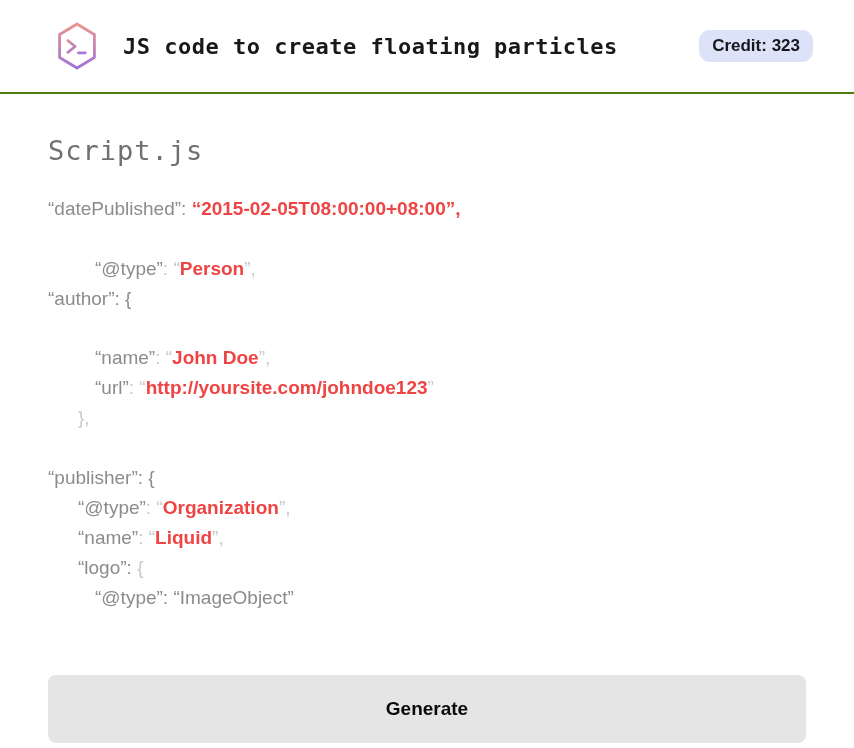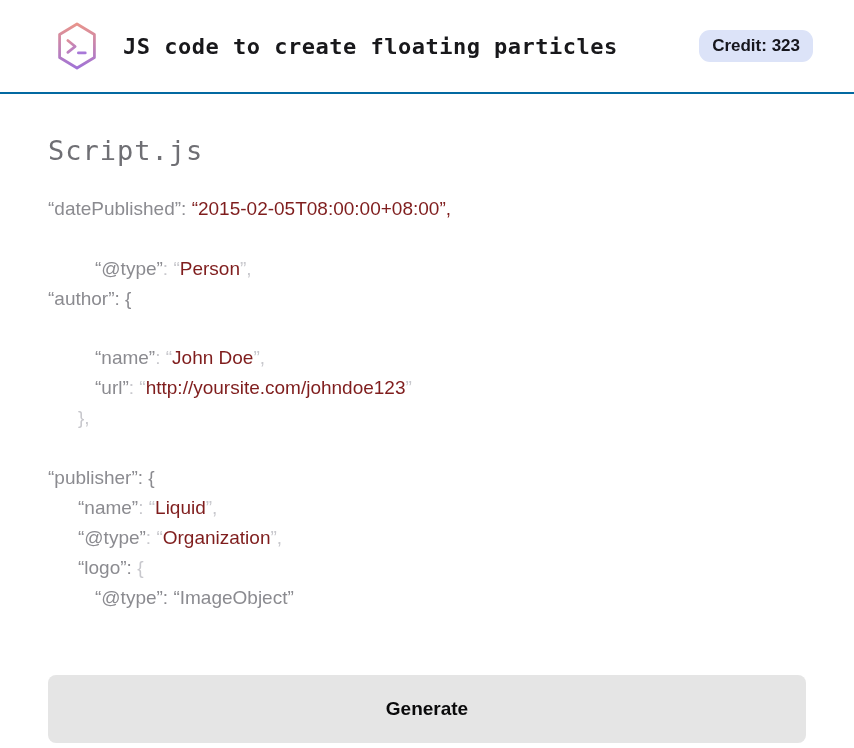--- a/index.html
+++ b/index.html
@@ -9,21 +9,21 @@
     font-family: "Liberation Sans", sans-serif;
     overflow: hidden;
   }
 
   
   .header {
     height: 94px;
     display: flex;
     align-items: center;
     padding: 0 41px 0 55px;
-    border-bottom: 2px solid #0369a1;
+    border-bottom: 2px solid #4d7c0f;
     background: #ffffff;
   }
   .logo { width: 44px; height: 50px; flex: 0 0 auto; }
   .app-title {
     margin-left: 24px;
     font-family: "DejaVu Sans Mono", monospace;
     font-weight: 700;
     font-size: 22px;
     letter-spacing: 0.5px;
     color: #18181b;
@@ -51,21 +51,21 @@
   }
   .code-block {
     margin-top: 28px;
     font-size: 19px;
     line-height: 30px;
   }
   .code-line { white-space: pre; }
   .code-line.blank { height: 30px; }
   .seg-key   { color: #8b8b90; }
   .seg-punct { color: #c8c8cd; }
-  .seg-value { color: #7f1d1d; }
+  .seg-value { color: #ef4444; font-weight: bold; }
 
   
   .generate-btn {
     display: block;
     width: 100%;
     margin-top: 62px;
     height: 68px;
     background: #e5e5e5;
     border: none;
     border-radius: 8px;
@@ -104,19 +104,19 @@
   <div class="code-block">
       <div class="code-line" style="padding-left: 0px;"><span class="seg-key">“datePublished”</span><span class="seg-key">: </span><span class="seg-value">“2015-02-05T08:00:00+08:00”,</span></div>
       <div class="code-line blank"></div>
       <div class="code-line" style="padding-left: 47px;"><span class="seg-key">“@type”</span><span class="seg-punct">: </span><span class="seg-punct">“</span><span class="seg-value">Person</span><span class="seg-punct">”,</span></div>
       <div class="code-line" style="padding-left: 0px;"><span class="seg-key">“author”</span><span class="seg-key">: </span><span class="seg-key">{</span></div>
       <div class="code-line" style="padding-left: 47px; margin-top: 29px;"><span class="seg-key">“name”</span><span class="seg-punct">: </span><span class="seg-punct">“</span><span class="seg-value">John Doe</span><span class="seg-punct">”,</span></div>
       <div class="code-line" style="padding-left: 47px;"><span class="seg-key">“url”</span><span class="seg-punct">: </span><span class="seg-punct">“</span><span class="seg-value">http://yoursite.com/johndoe123</span><span class="seg-punct">”</span></div>
       <div class="code-line" style="padding-left: 30px;"><span class="seg-punct">},</span></div>
       <div class="code-line blank"></div>
       <div class="code-line" style="padding-left: 0px;"><span class="seg-key">“publisher”</span><span class="seg-key">: </span><span class="seg-key">{</span></div>
+      <div class="code-line" style="padding-left: 30px;"><span class="seg-key">“@type”</span><span class="seg-punct">: </span><span class="seg-punct">“</span><span class="seg-value">Organization</span><span class="seg-punct">”,</span></div>
       <div class="code-line" style="padding-left: 30px;"><span class="seg-key">“name”</span><span class="seg-punct">: </span><span class="seg-punct">“</span><span class="seg-value">Liquid</span><span class="seg-punct">”,</span></div>
-      <div class="code-line" style="padding-left: 30px;"><span class="seg-key">“@type”</span><span class="seg-punct">: </span><span class="seg-punct">“</span><span class="seg-value">Organization</span><span class="seg-punct">”,</span></div>
       <div class="code-line" style="padding-left: 30px;"><span class="seg-key">“logo”</span><span class="seg-key">: </span><span class="seg-punct">{</span></div>
       <div class="code-line" style="padding-left: 47px;"><span class="seg-key">“@type”</span><span class="seg-key">: </span><span class="seg-key">“ImageObject”</span></div>
     </div>
   <button class="generate-btn">Generate</button>
 </div>
 
 </body></html>

